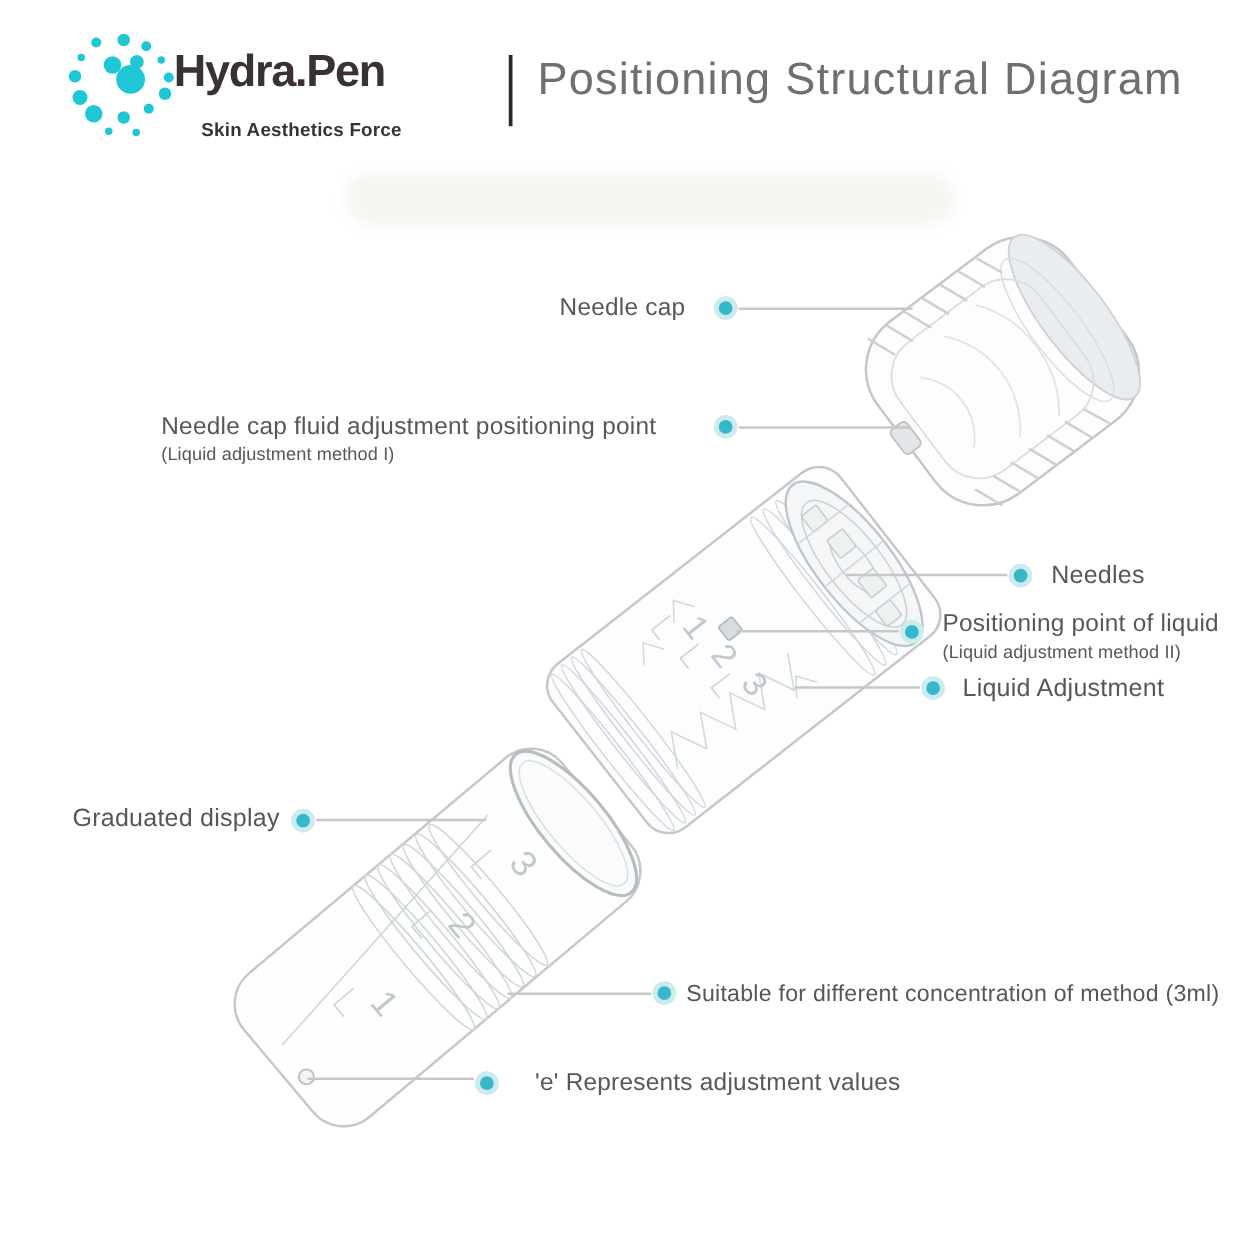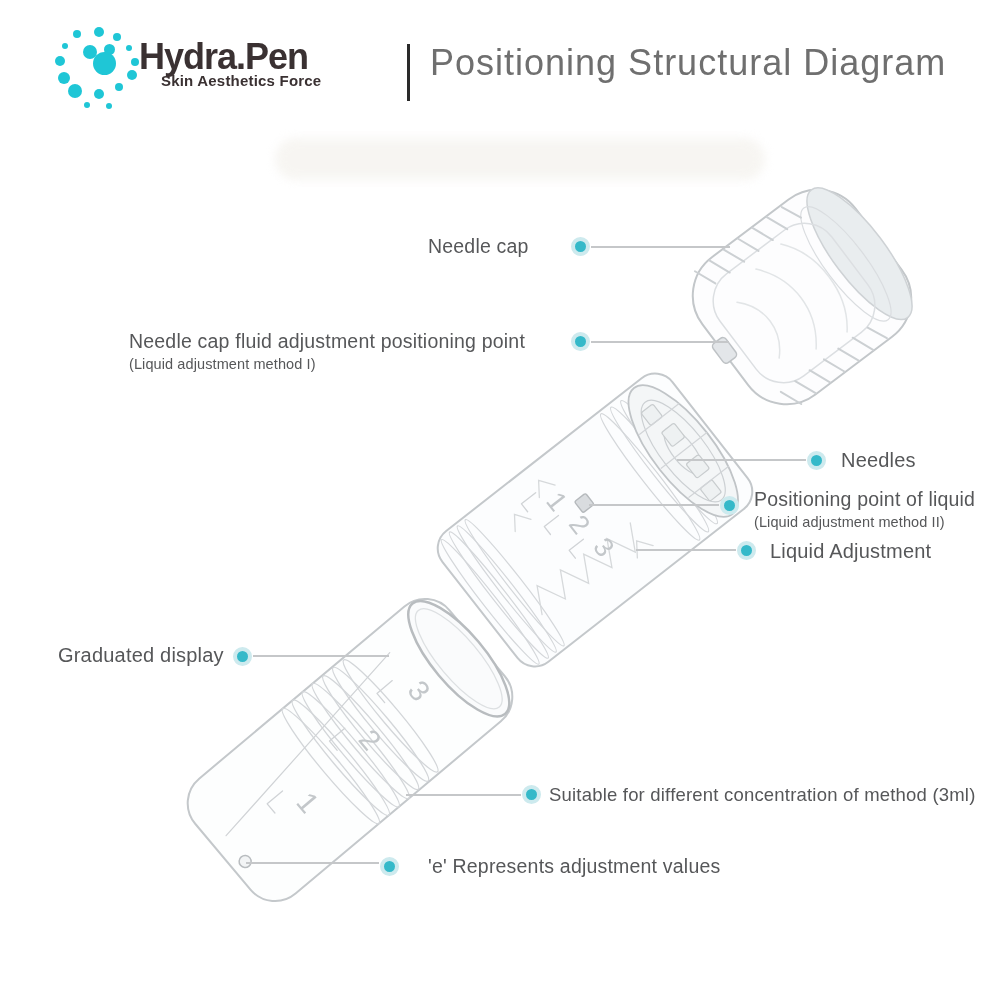--- a/index.html
+++ b/index.html
@@ -3,21 +3,21 @@
 <meta charset="utf-8">
 <style>
   html,body{margin:0;padding:0;}
   body{font-family:"Liberation Sans", sans-serif; background:#ffffff;}
   .page{position:relative;width:1000px;height:1000px;background:#ffffff;overflow:hidden;margin-left:40px;}
 
   
   .logo-mark{position:absolute;left:12px;top:26px;width:96px;height:88px;}
   .logo-mark i{position:absolute;border-radius:50%;background:#1fc6d6;display:block;}
   .brand{position:absolute;left:99px;top:36px;font-size:36px;font-weight:700;color:#3a3132;letter-spacing:-1px;}
-  .tagline{position:absolute;left:121px;top:72px;font-size:15px;font-weight:700;color:#3a3132;letter-spacing:.2px;}
+  .tagline{position:absolute;left:121px;top:96px;font-size:15px;font-weight:700;color:#3a3132;letter-spacing:.2px;}
   .model-badge{position:absolute;left:262px;top:47px;border:3px solid #2cc4d6;border-radius:24px;
                color:#2cc4d6;font-size:27px;font-weight:500;padding:3px 10px 5px;letter-spacing:.5px;}
   .header-sep{position:absolute;left:367px;top:44px;width:3px;height:57px;background:#2a2a2a;}
   .page-title{position:absolute;left:390px;top:42px;font-size:36px;color:#6f6f6f;letter-spacing:1px;white-space:nowrap;}
 
   
   .watermark{position:absolute;left:235px;top:138px;width:490px;height:42px;border-radius:22px;
              background:#f1eee8;opacity:.55;filter:blur(5px);}
 
   
@@ -167,21 +167,21 @@
         <path d="M -98 -12 L -78 -12 M -98 -12 L -98 0" stroke="#d0d3d6" stroke-width="1.3"></path>
         <text class="scale-num" text-anchor="middle" transform="translate(81,-1) rotate(90)" style="font-size:29px">3</text>
         <text class="scale-num" text-anchor="middle" transform="translate(12,5) rotate(90)" style="font-size:29px">2</text>
         <text class="scale-num" text-anchor="middle" transform="translate(-76,13) rotate(90)" style="font-size:29px">1</text>
       </g>
     </g>
   </svg>
 
   <div class="co-line" style="left:551px;top:246px;width:139px;"></div>
   <span class="co-dot" style="left:531px;top:237px;"></span>
-  <div class="co-label" style="left:388px;top:235px;width:140px;text-align:left;">Needle cap</div>
+  <div class="co-label" style="left:388px;top:235px;width:140px;text-align:center;">Needle cap</div>
 
   <div class="co-line" style="left:551px;top:341px;width:138px;"></div>
   <span class="co-dot" style="left:531px;top:332px;"></span>
   <div class="co-label" style="left:89px;top:330px;">
     <span>Needle cap fluid adjustment positioning point</span>
     <span class="sub">(Liquid adjustment method I)</span>
   </div>
 
   <div class="co-line" style="left:637px;top:459px;width:129px;"></div>
   <span class="co-dot" style="left:767px;top:451px;"></span>

